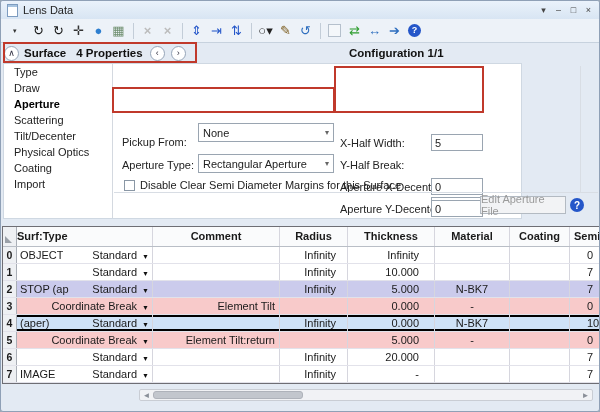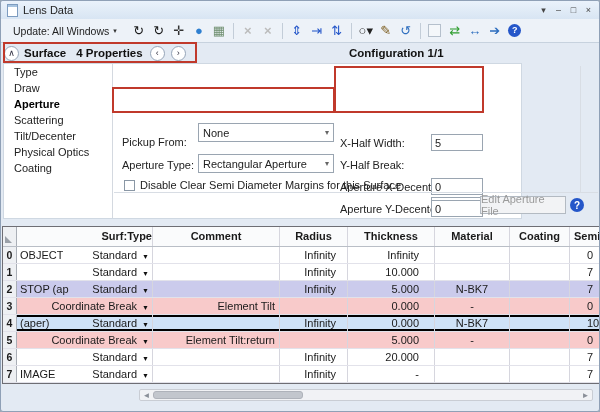--- a/index.html
+++ b/index.html
@@ -105,21 +105,20 @@
     <span class="title-controls">
         <span class="tbtn">▾</span>
         <span class="tbtn">–</span>
         <span class="tbtn">□</span>
         <span class="tbtn">×</span>
       </span>
   </div>
 
   <div class="toolbar">
     <span class="update-dd">
-      <span>Update: All Windows</span>
       <span class="dd-arr">▾</span>
     </span>
     <span id="tb-icons" style="display:flex;align-items:center;">
         <span class="tb-icon" style="color: rgb(26, 26, 26);">↻</span>
         <span class="tb-icon" style="color: rgb(26, 26, 26);">↻</span>
         <span class="tb-icon" style="color: rgb(51, 51, 51);">✛</span>
         <span class="tb-icon" style="color: rgb(46, 127, 208);">●</span>
         <span class="tb-icon" style="color: rgb(111, 143, 111);">▦</span>
         <span class="tb-sep"></span>
         <span class="tb-icon" style="color: rgb(188, 188, 188); font-weight: bold;">×</span>
@@ -163,20 +162,21 @@
 
   <div class="panel">
     <div class="sidebar" id="side-list">
         <div class="side-item">Type</div>
         <div class="side-item">Draw</div>
         <div class="side-item sel">Aperture</div>
         <div class="side-item">Scattering</div>
         <div class="side-item">Tilt/Decenter</div>
         <div class="side-item">Physical Optics</div>
         <div class="side-item">Coating</div>
+        <div class="side-item">Import</div>
       </div>
 
     <span class="f-label" style="left:118px;top:72px;">Pickup From:</span>
     <div class="dropdown" style="left:194px;top:59px;width:136px;">
       <span>None</span>
       <span class="dd-arr">▾</span>
     </div>
 
     <span class="f-label" style="left:118px;top:95px;">Aperture Type:</span>
     <div class="dropdown" style="left:194px;top:90px;width:136px;">
@@ -207,21 +207,21 @@
 
   <div class="redbox" style="left:2px;top:41px;width:194px;height:21px;"></div>
   <div class="redbox" style="left:111px;top:86px;width:223px;height:26px;"></div>
   <div class="redbox" style="left:333px;top:65px;width:150px;height:47px;"></div>
 
   <div class="sheet" id="sheet">
       <div class="trow hdr">
         <div class="cell c-gut">
           <span class="corner-tri"></span>
         </div>
-        <div class="cell c-surf" style="display: block; text-align: right; padding: 0px;">Surf:Type</div>
+        <div class="cell c-surf" style="display: block; text-align: left; padding: 0px;">Surf:Type</div>
         <div class="cell c-com" style="display: block; padding: 0px;">Comment</div>
         <div class="cell c-rad" style="display: block; text-align: center; padding: 0px;">Radius</div>
         <div class="cell c-thi" style="display: block; text-align: center; padding: 0px;">Thickness</div>
         <div class="cell c-mat" style="display: block; text-align: center; padding: 0px;">Material</div>
         <div class="cell c-coa" style="display: block; text-align: center; padding: 0px;">Coating</div>
         <div class="cell c-sem" style="display: block; text-align: left; padding: 0px 0px 0px 4px;">Semi-D</div>
       </div>
       <div class="trow ">
         <div class="cell c-gut">0</div>
         <div class="cell c-surf">

